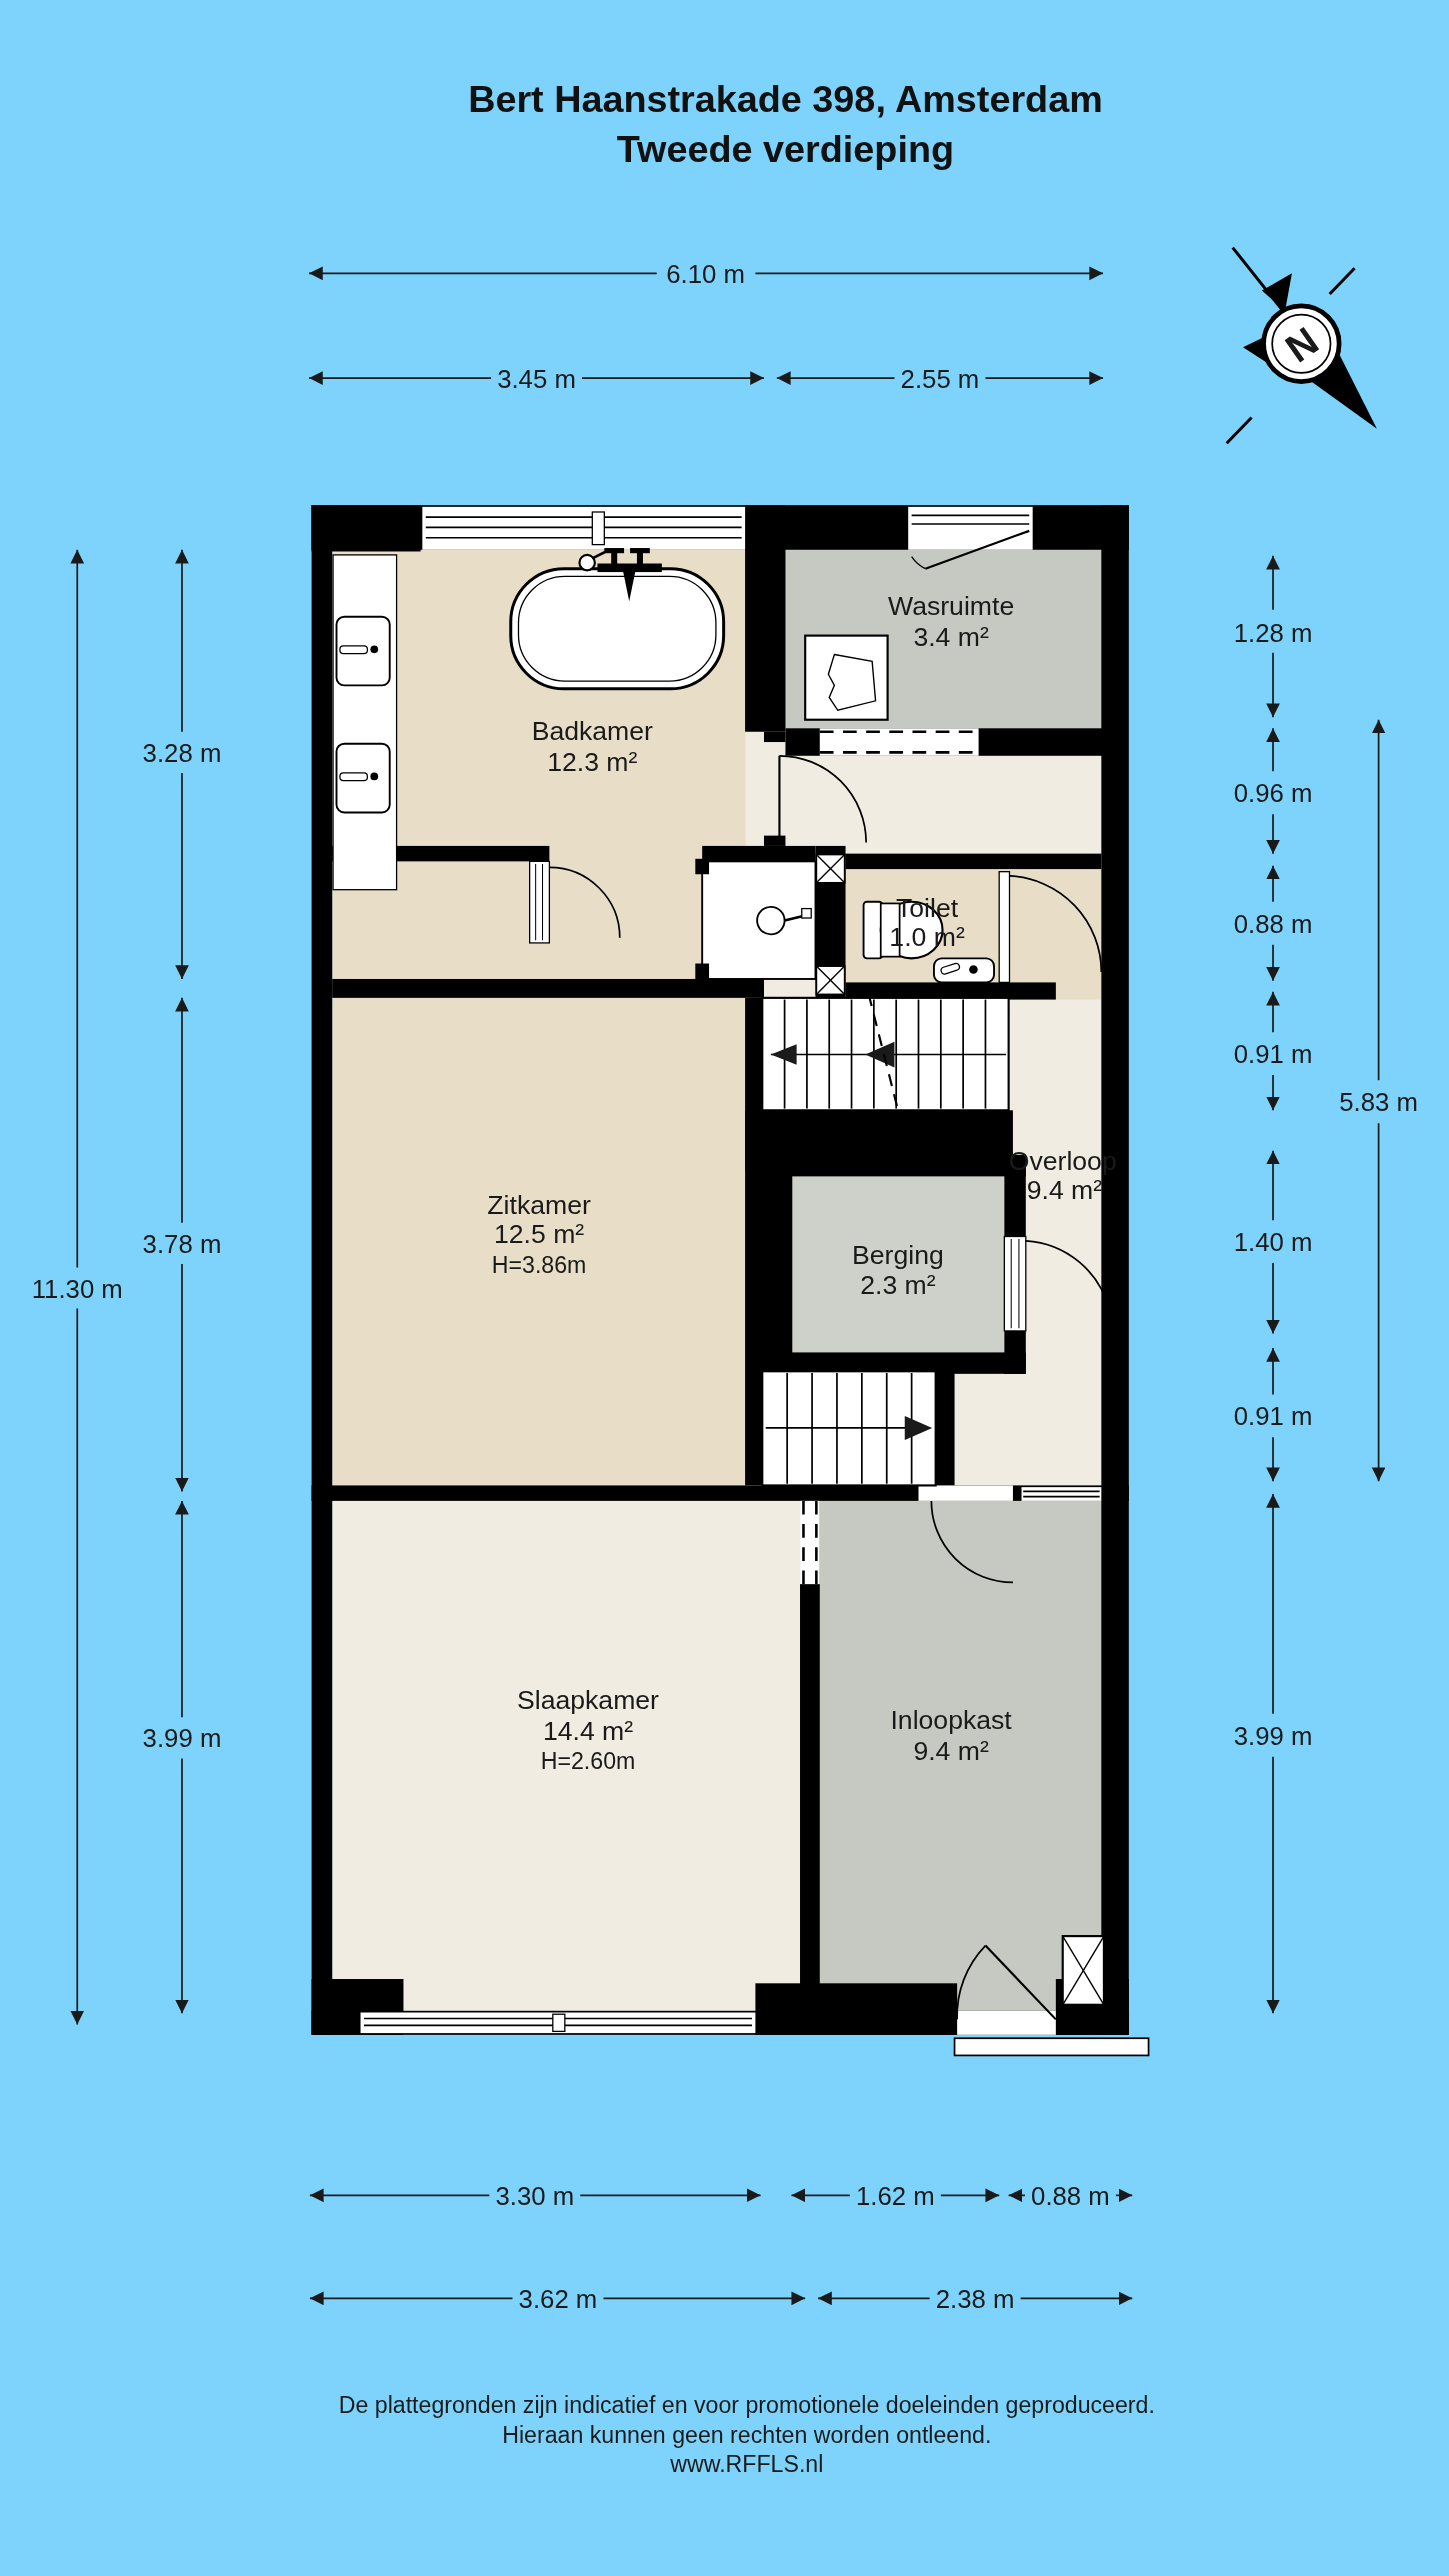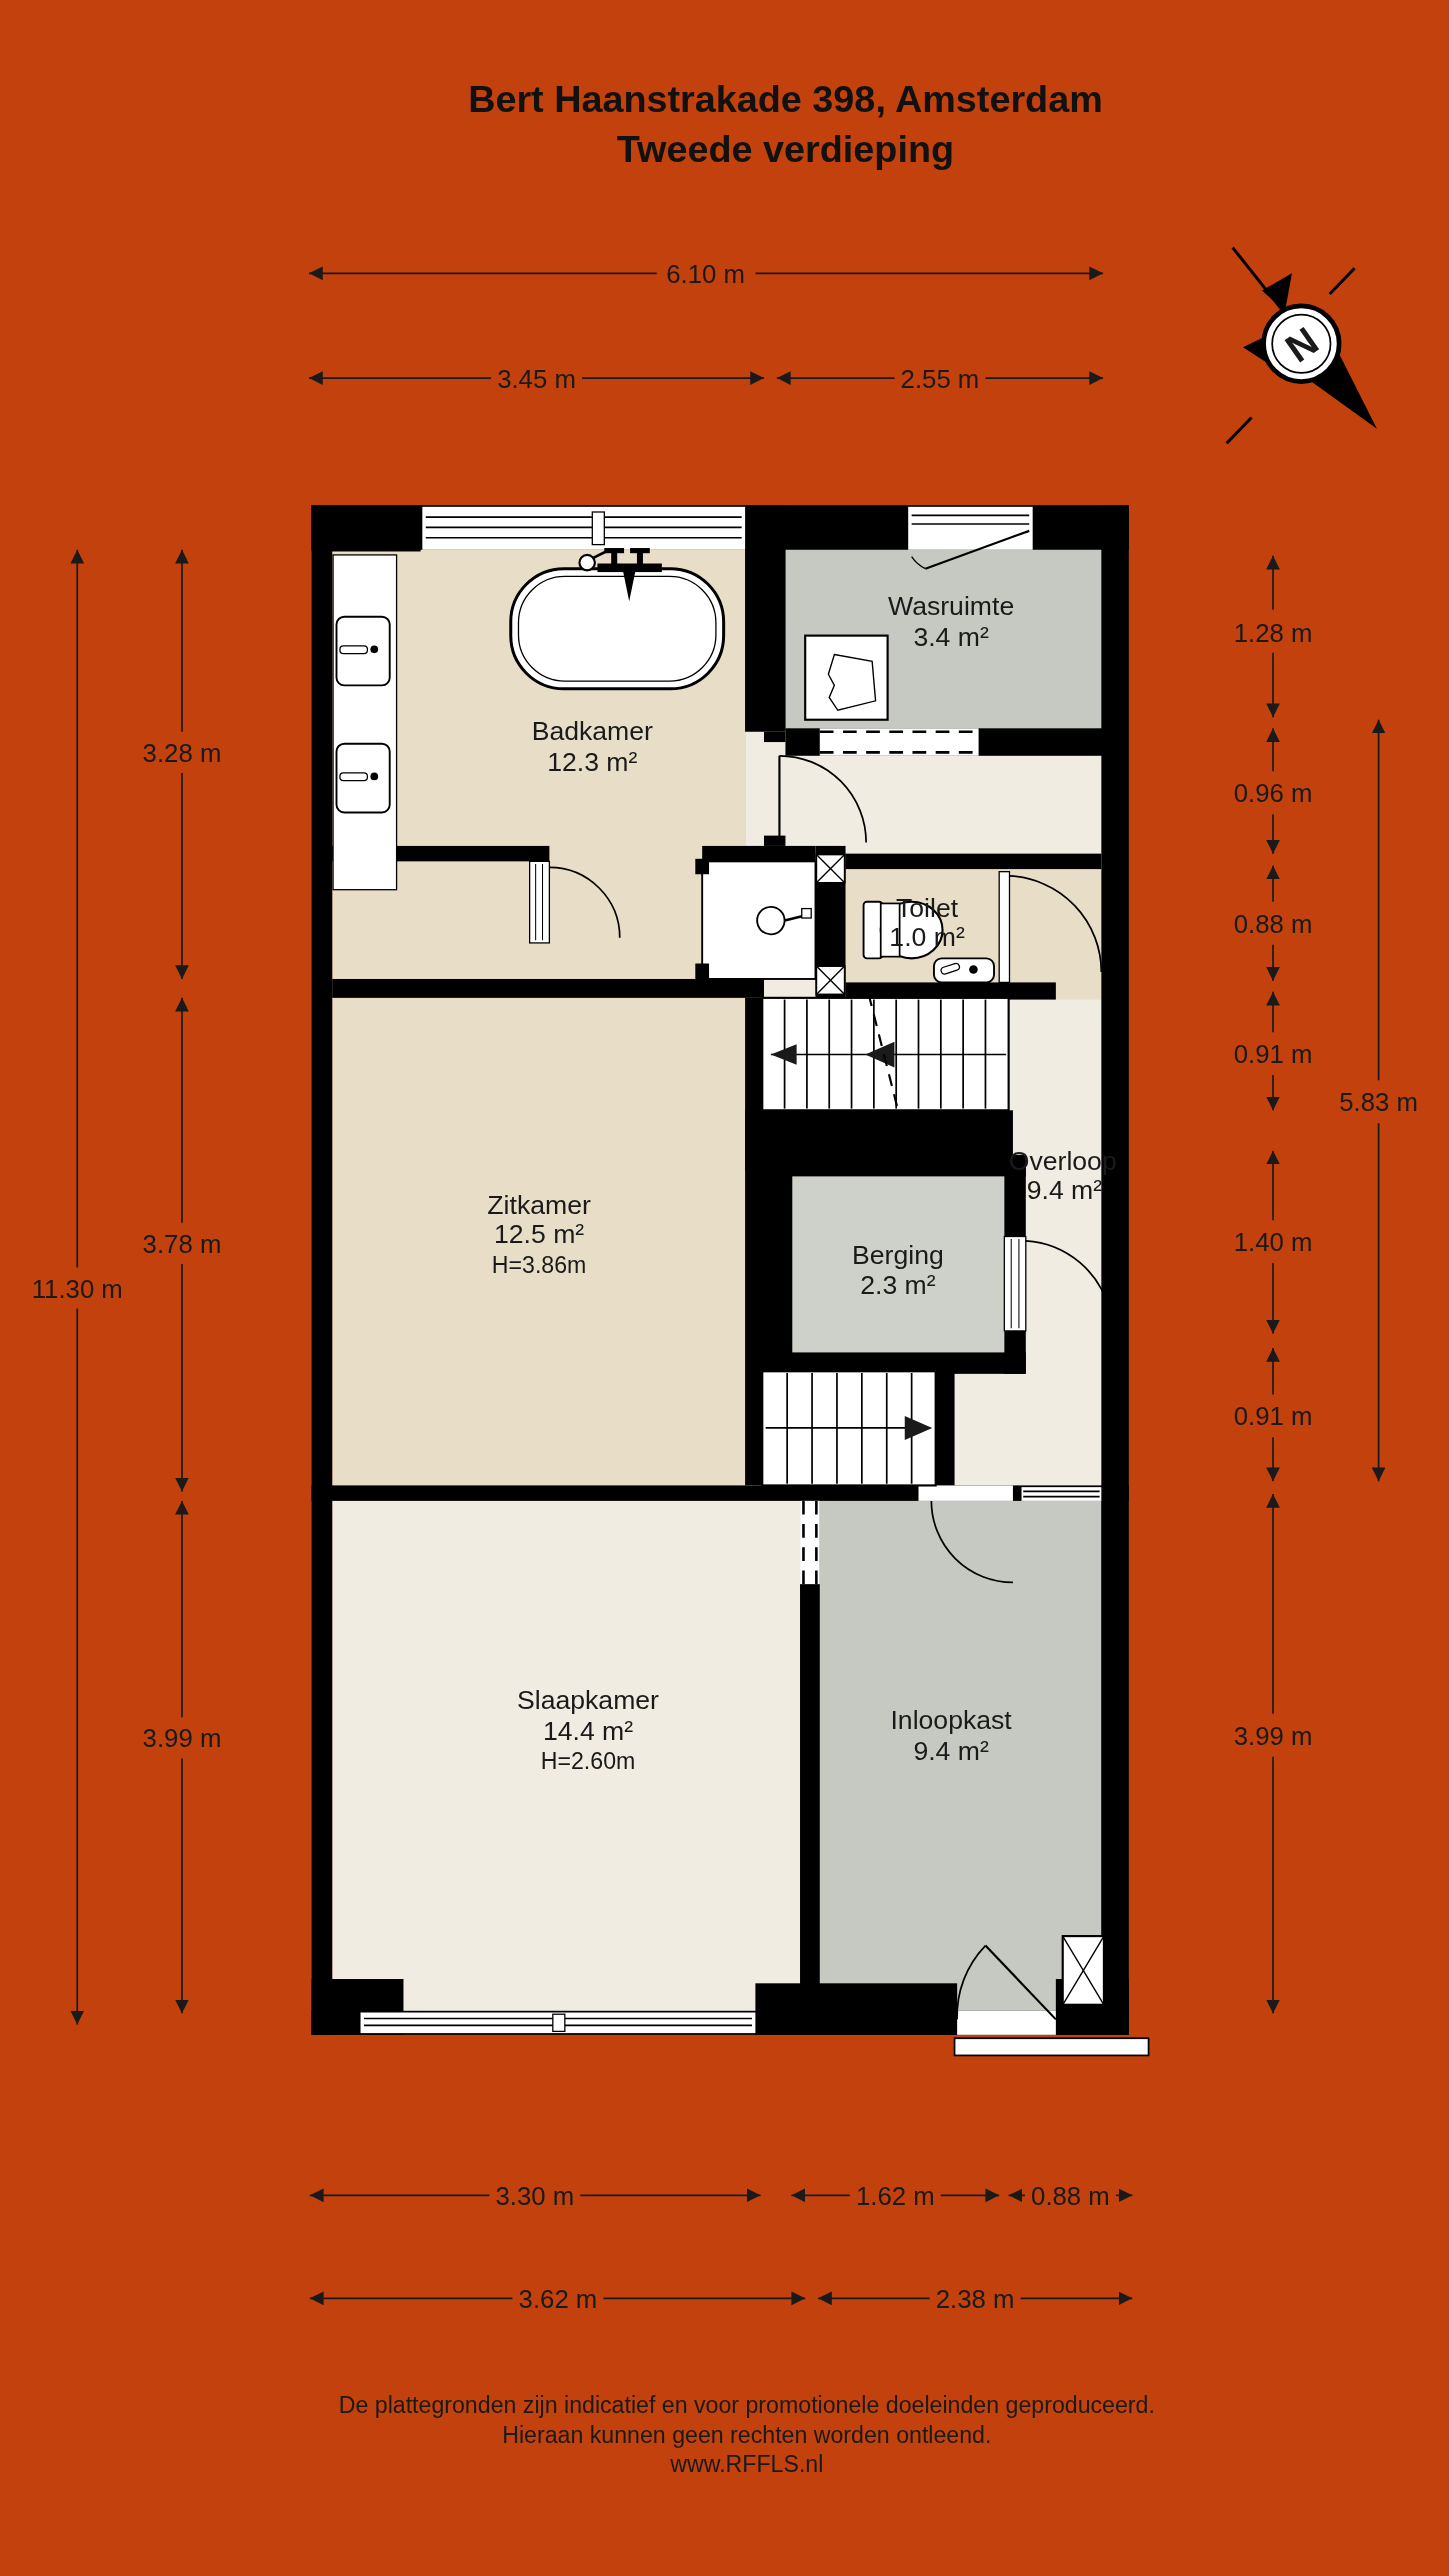--- a/index.html
+++ b/index.html
@@ -1,16 +1,16 @@
 <!DOCTYPE html>
 <html style="--c-wall: #000000; --c-beige: #e8dec8; --c-gray: #c6c9c1; --c-gray2: #cdd1c9; --c-cream: #f0ece1; --c-white: #ffffff; --c-ink: #1a1a1a;font-size:13.7px"><head>
 <meta charset="utf-8">
 <style>
   html,body{margin:0;padding:0;background:#ffffff;}
-  .sheet{position:relative;width:1449px;height:2576px;background:#c2410c;overflow:hidden;}
+  .sheet{position:relative;width:1449px;height:2576px;background:#7dd3fc;overflow:hidden;}
   svg{display:block;}
   text{font-family:"Liberation Sans", sans-serif;fill:#1a1a1a;}
   .title-line{font-size:44px;font-weight:bold;fill:#111;}
   .room-name{font-size:31px;}
   .room-sub{font-size:31px;}
   .room-h{font-size:27px;}
   .dim-label{font-size:30px;}
   .footer-line{font-size:27px;}
   .compass-n{font-size:46px;font-weight:bold;}
   .wall{fill:var(--c-wall,#000000);}

